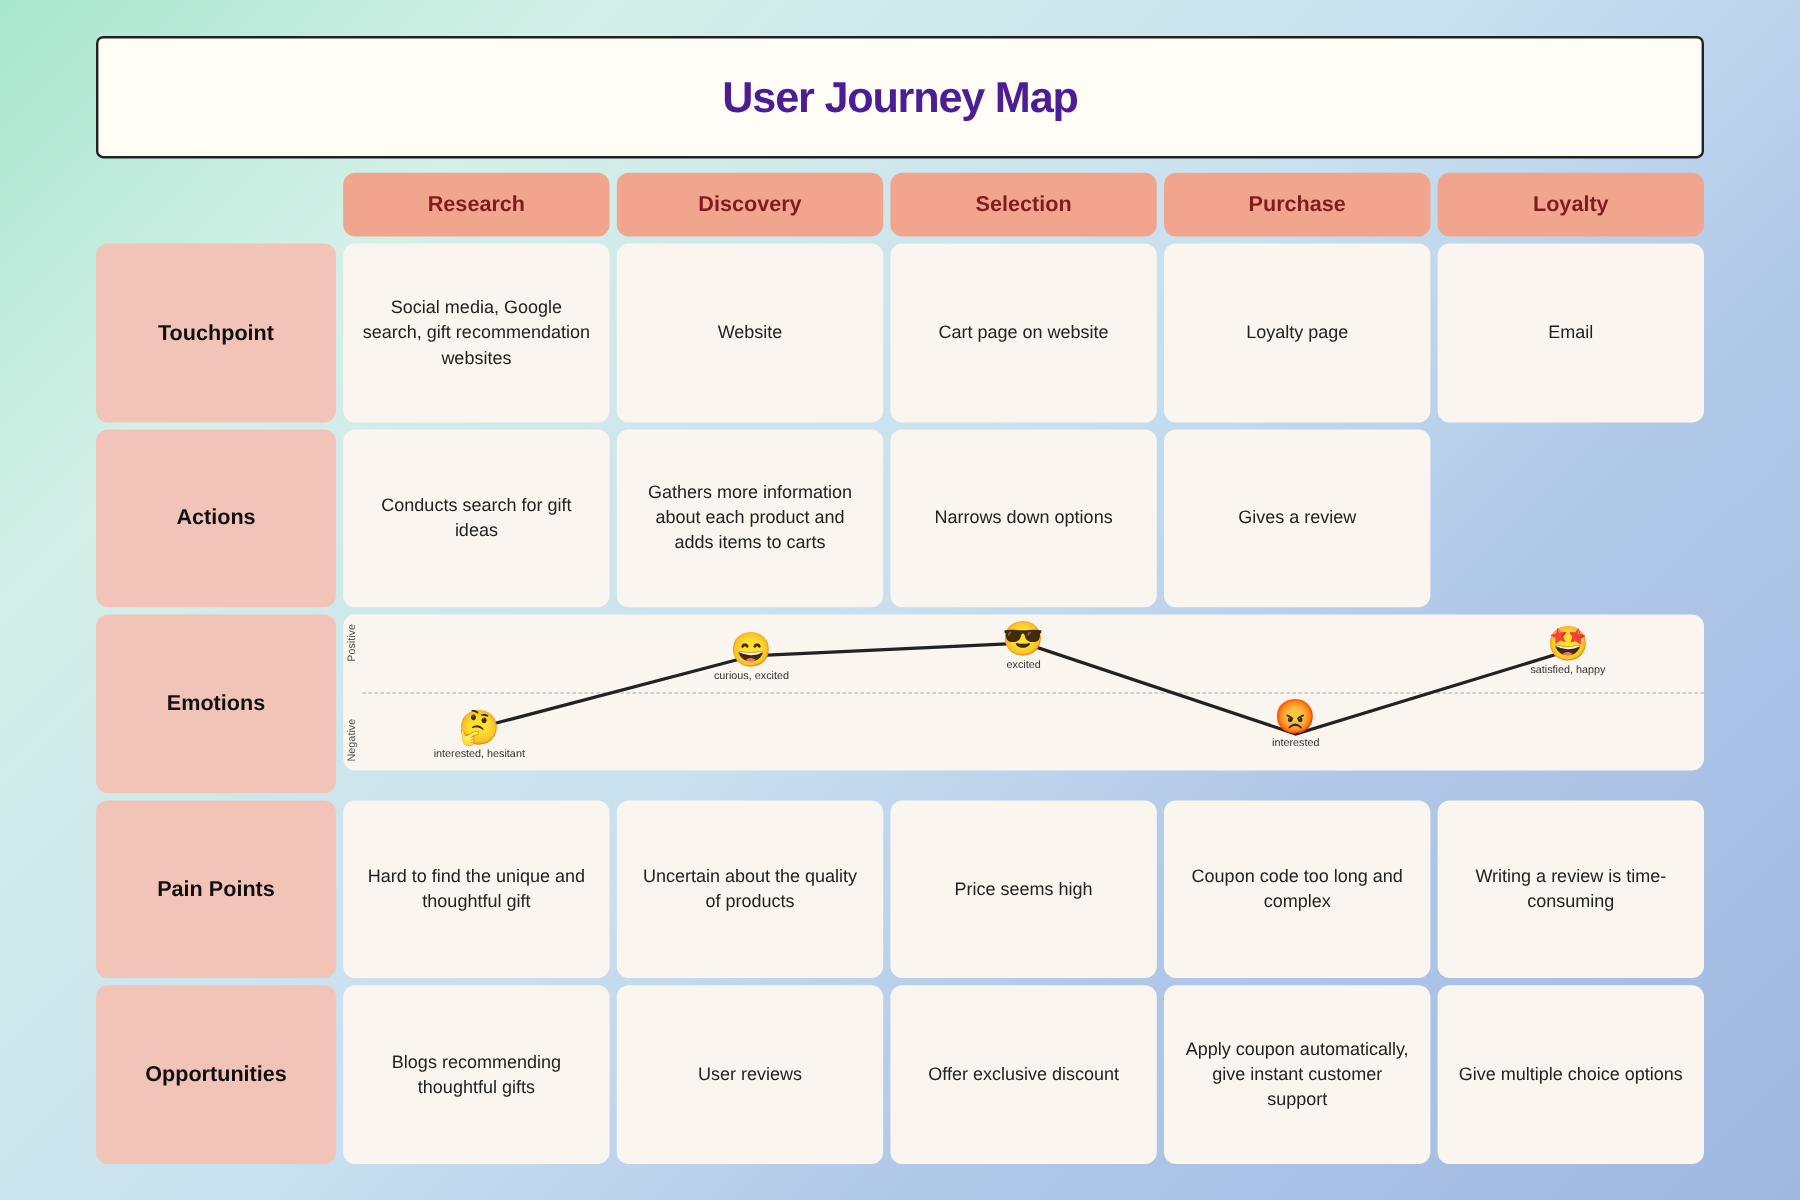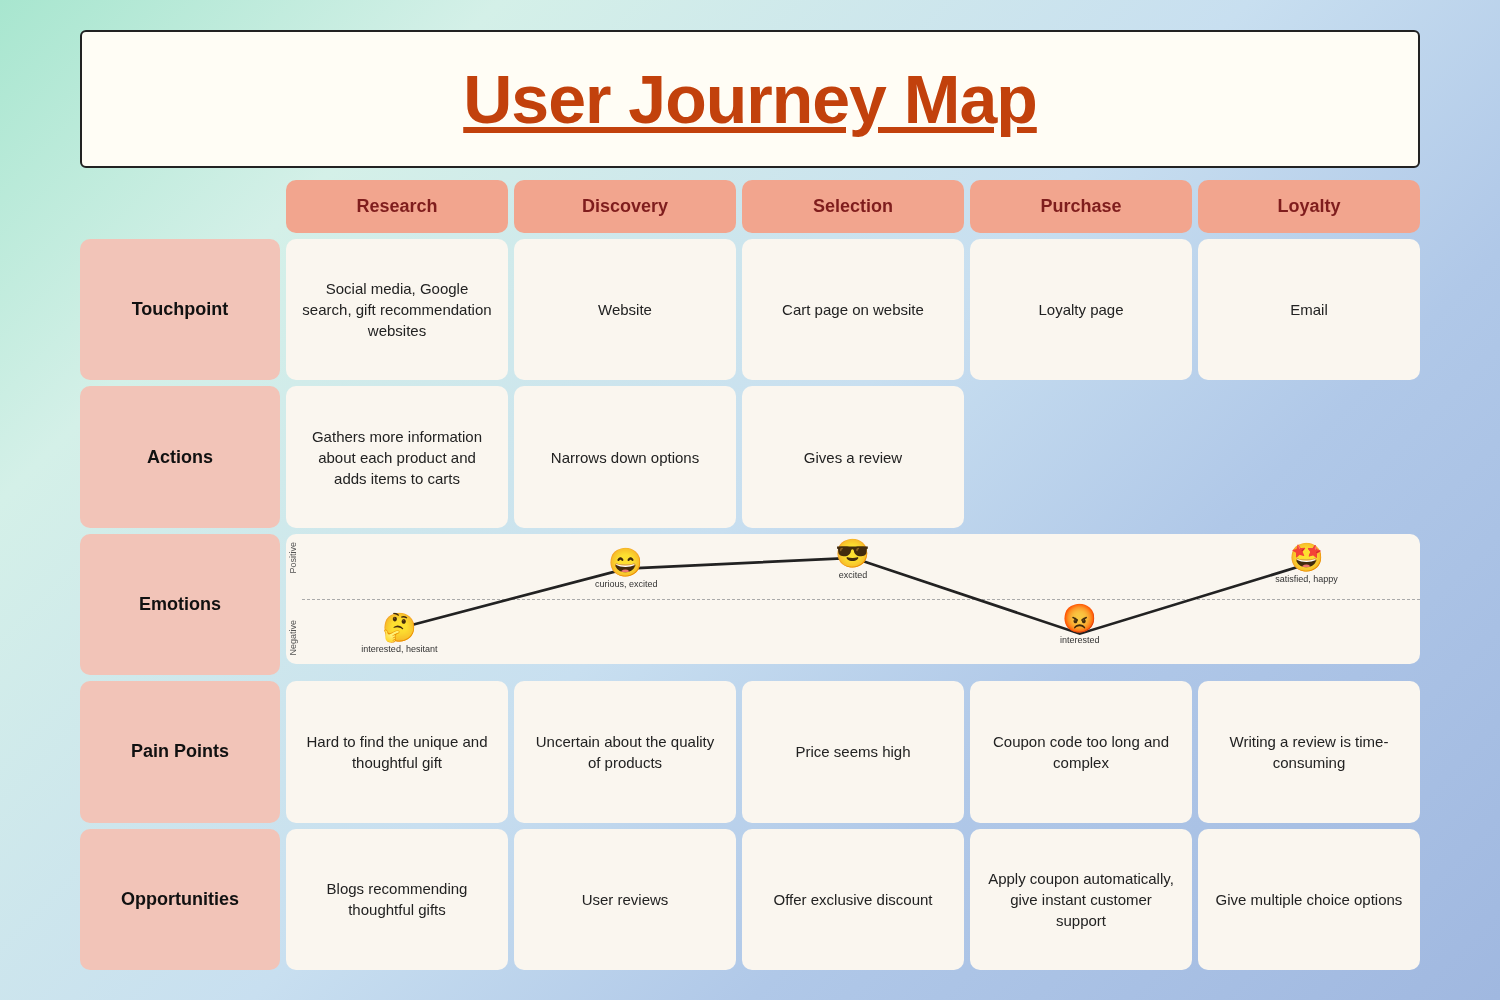--- a/index.html
+++ b/index.html
@@ -22,25 +22,24 @@
       gap: 12px;
     }
     .title-box {
       background: #fffdf5;
       border: 2px solid #222;
       border-radius: 6px;
       text-align: center;
       padding: 28px 20px;
     }
     .title-box h1 {
-      font-size: 68px;
+      font-size: 36px;
       font-weight: 900;
-      color: #c2410c;
+      color: #4c1d95;
       letter-spacing: -1px;
-      text-decoration: underline;
     }
     .table-wrapper {
       flex: 1;
       display: flex;
       flex-direction: column;
     }
     
     .table-header {
       display: grid;
       grid-template-columns: 200px repeat(5, 1fr);
@@ -187,20 +186,21 @@
         <div class="row-label">Touchpoint</div>
         <div class="data-cell">Social media, Google search, gift recommendation websites</div>
         <div class="data-cell">Website</div>
         <div class="data-cell">Cart page on website</div>
         <div class="data-cell">Loyalty page</div>
         <div class="data-cell">Email</div>
       </div>
 
       <div class="table-row">
         <div class="row-label">Actions</div>
+        <div class="data-cell">Conducts search for gift ideas</div>
         <div class="data-cell">Gathers more information about each product and adds items to carts</div>
         <div class="data-cell">Narrows down options</div>
         <div class="data-cell">Gives a review</div>
       </div>
 
       <div class="table-row emotions-row">
         <div class="row-label">Emotions</div>
 
         <div class="emotions-cell" style="grid-column: span 5; position: relative; height: 130px; min-height: 130px;">
 

